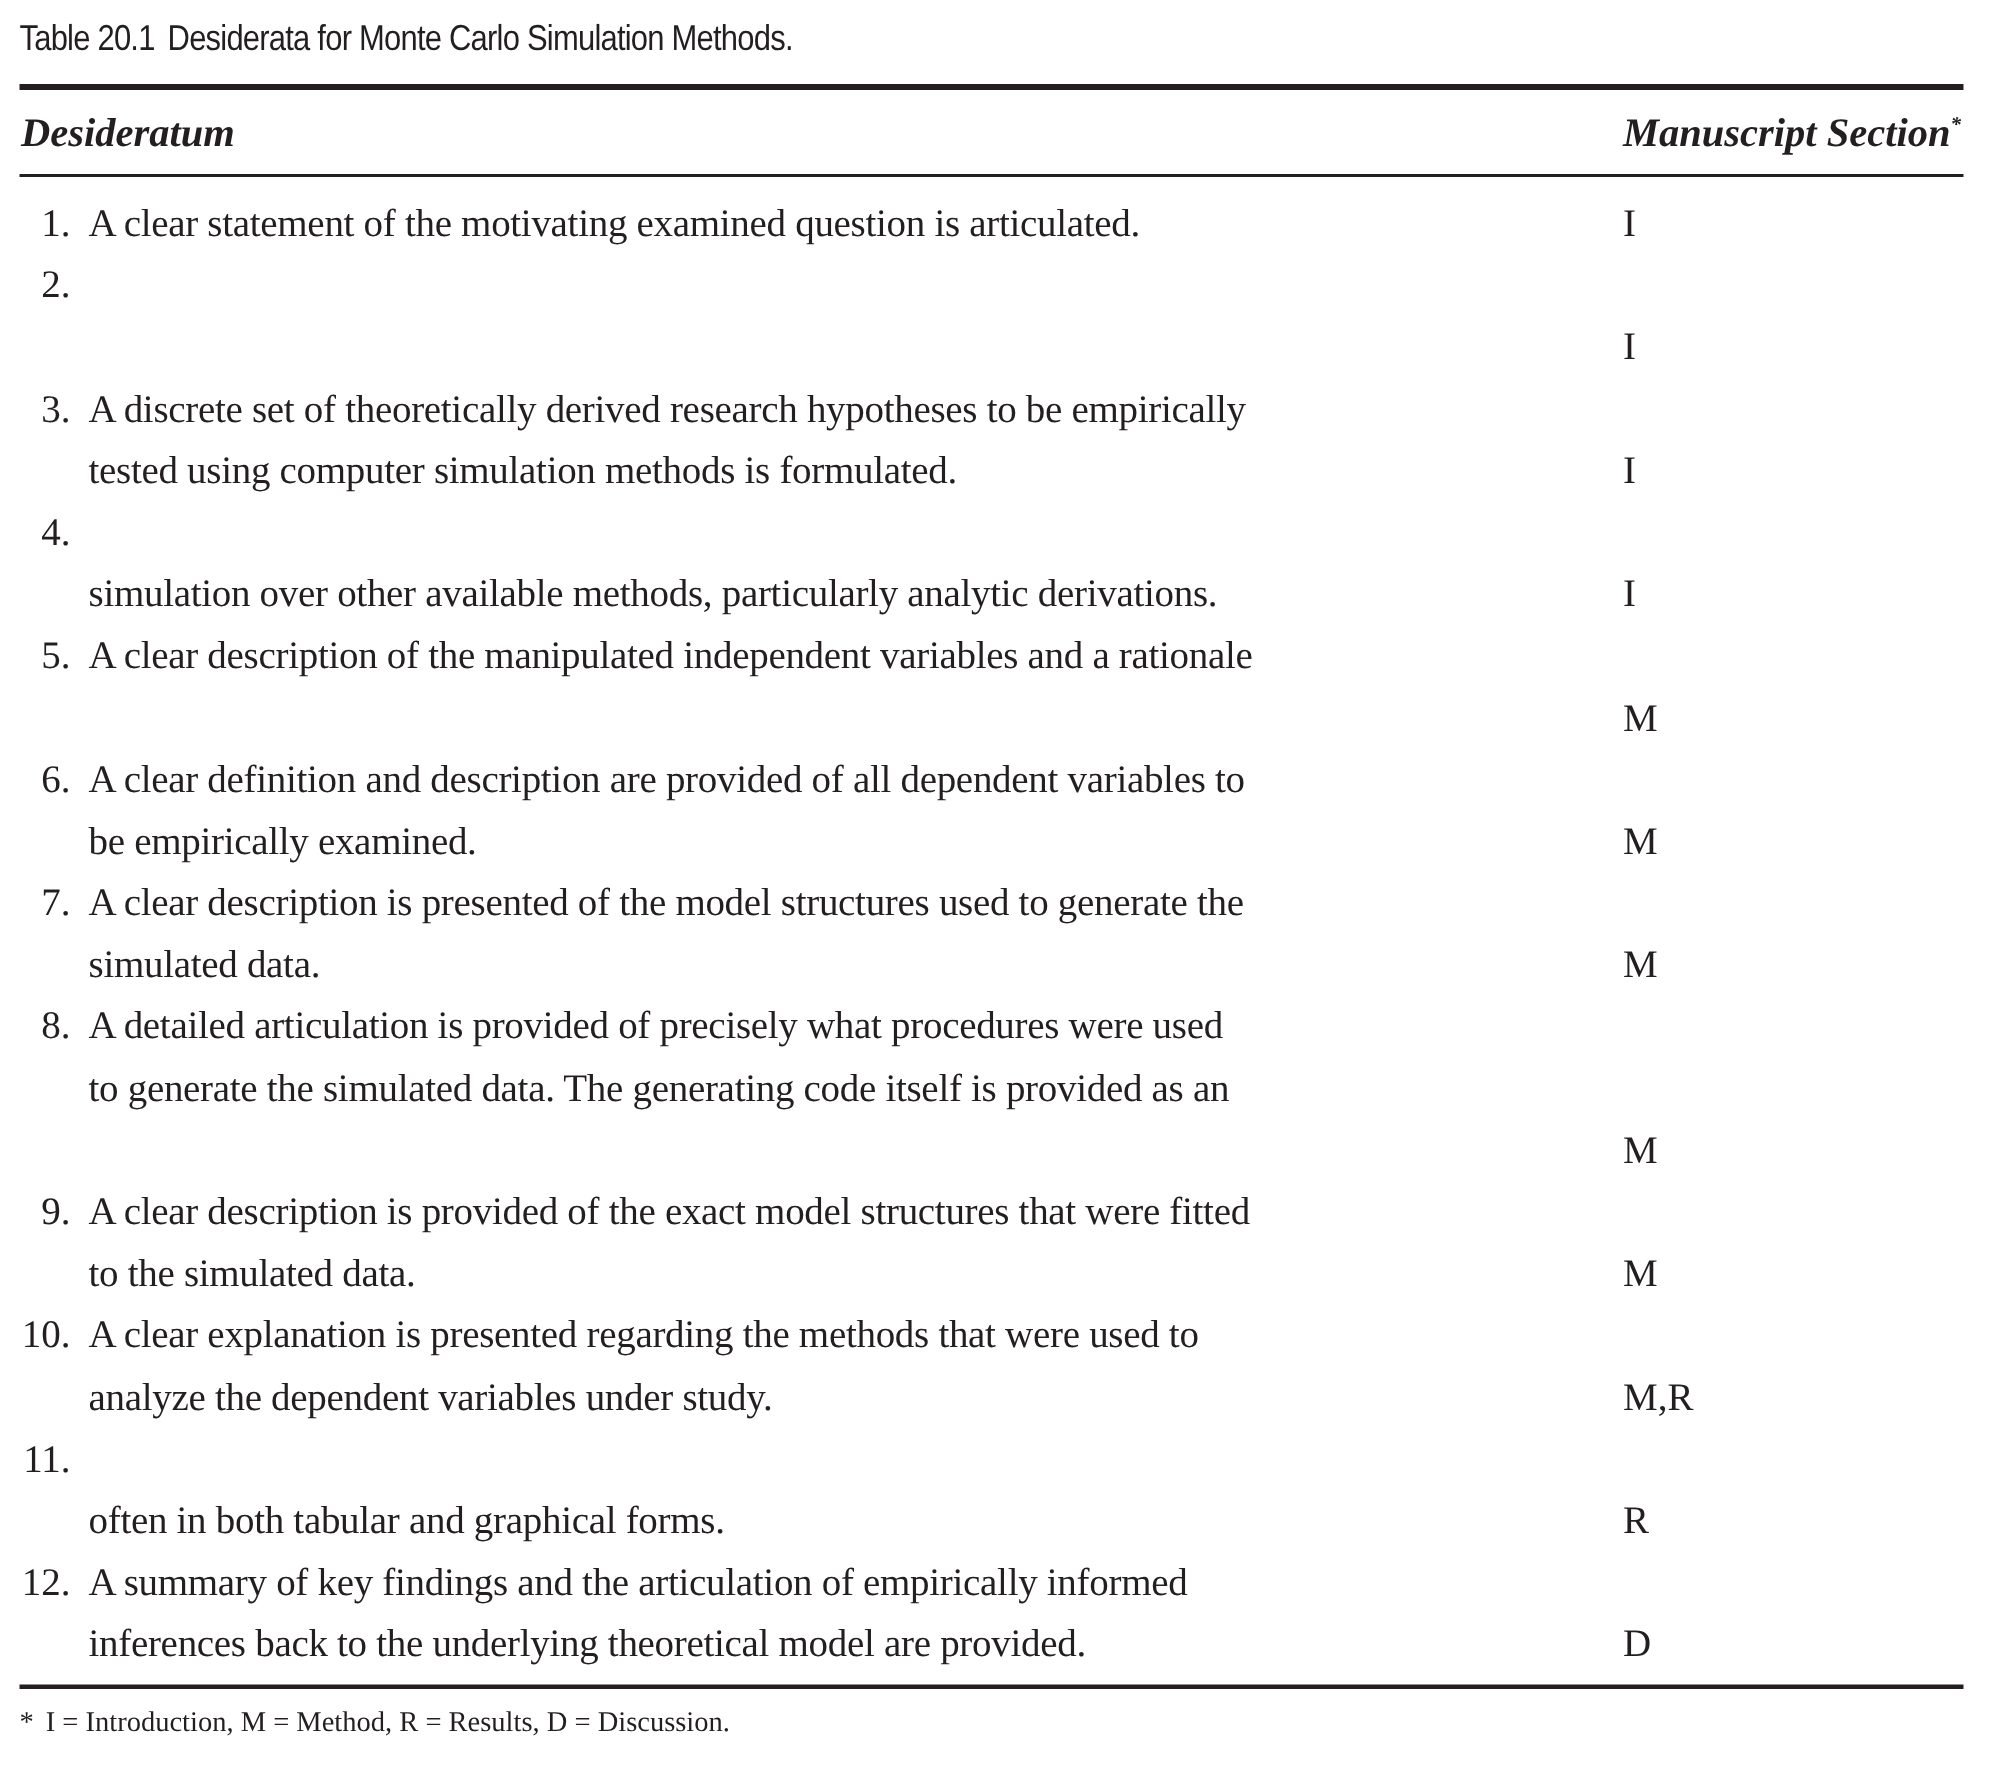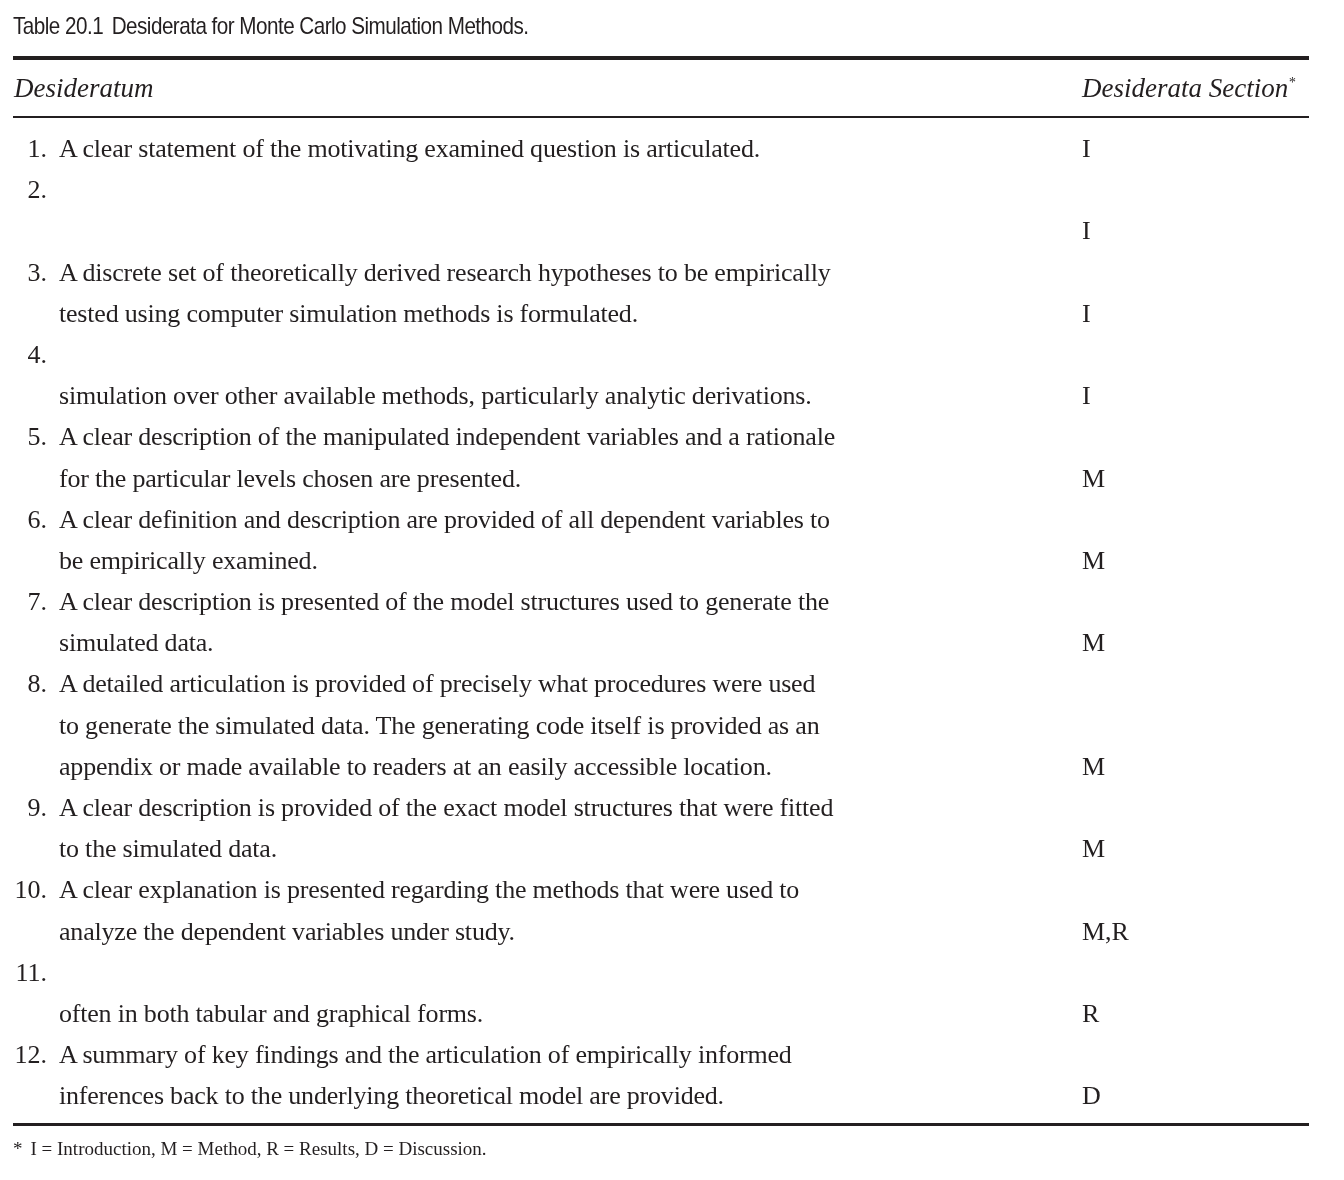--- a/index.html
+++ b/index.html
@@ -8,21 +8,21 @@
       position: absolute; left: 13px; top: 12px;
       font-family: "Liberation Sans", sans-serif; font-size: 24px; letter-spacing: -0.6px;
       transform: scaleX(0.86); transform-origin: left top; white-space: nowrap;
     }
     .caption .num { margin-right: 10px; }
     .rule { position: absolute; left: 13px; width: 1296px; background: #231f20; }
     .rule.thick { height: 4px; }
     .rule.thin { height: 2px; }
     .hdr {
       position: absolute; top: 73px;
-      font-family: "Liberation Serif", serif; font-style: italic; font-size: 27px; white-space: nowrap;
+      font-family: "Liberation Serif", serif; font-style: italic; font-size: 27px; white-space: nowrap; font-weight: bold;
     }
     .hdr sup { font-size: 14px; vertical-align: 10px; }
     .rows { position: absolute; left: 0; top: 128px; width: 1344px; }
     .line {
       position: relative; height: 41.2px;
       font-family: "Liberation Serif", serif; font-size: 26px; white-space: nowrap;
     }
     .line .n { position: absolute; right: calc(1344px - 47px); top: 6px; }
     .line .t { position: absolute; left: 59px; top: 6px; letter-spacing: -0.2px; }
     .line .s { position: absolute; left: 1082px; top: 6px; }
@@ -35,21 +35,21 @@
 </head>
 <body>
 
 <div class="caption">
   <span class="num">Table 20.1</span><span>Desiderata for Monte Carlo Simulation Methods.</span>
 </div>
 
 <div class="rule thick" style="top:56px;"></div>
 
 <div class="hdr" style="left:14px;">Desideratum</div>
-<div class="hdr" style="left:1082px;"><span>Desiderata Section</span><sup>*</sup></div>
+<div class="hdr" style="left:1082px;"><span>Manuscript Section</span><sup>*</sup></div>
 
 <div class="rule thin" style="top:116px;"></div>
 
 <div class="rows" id="rows">
     <div>
       <div class="line">
         <span class="n">1.</span>
         <span class="t">A clear statement of the motivating examined question is articulated.</span>
         <span class="s">I</span>
       </div>
@@ -80,21 +80,20 @@
         <span class="t">simulation over other available methods, particularly analytic derivations.</span>
         <span class="s">I</span>
       </div>
     </div>
     <div>
       <div class="line">
         <span class="n">5.</span>
         <span class="t">A clear description of the manipulated independent variables and a rationale</span>
       </div>
       <div class="line">
-        <span class="t">for the particular levels chosen are presented.</span>
         <span class="s">M</span>
       </div>
     </div>
     <div>
       <div class="line">
         <span class="n">6.</span>
         <span class="t">A clear definition and description are provided of all dependent variables to</span>
       </div>
       <div class="line">
         <span class="t">be empirically examined.</span>
@@ -113,21 +112,20 @@
     </div>
     <div>
       <div class="line">
         <span class="n">8.</span>
         <span class="t">A detailed articulation is provided of precisely what procedures were used</span>
       </div>
       <div class="line">
         <span class="t">to generate the simulated data. The generating code itself is provided as an</span>
       </div>
       <div class="line">
-        <span class="t">appendix or made available to readers at an easily accessible location.</span>
         <span class="s">M</span>
       </div>
     </div>
     <div>
       <div class="line">
         <span class="n">9.</span>
         <span class="t">A clear description is provided of the exact model structures that were fitted</span>
       </div>
       <div class="line">
         <span class="t">to the simulated data.</span>

